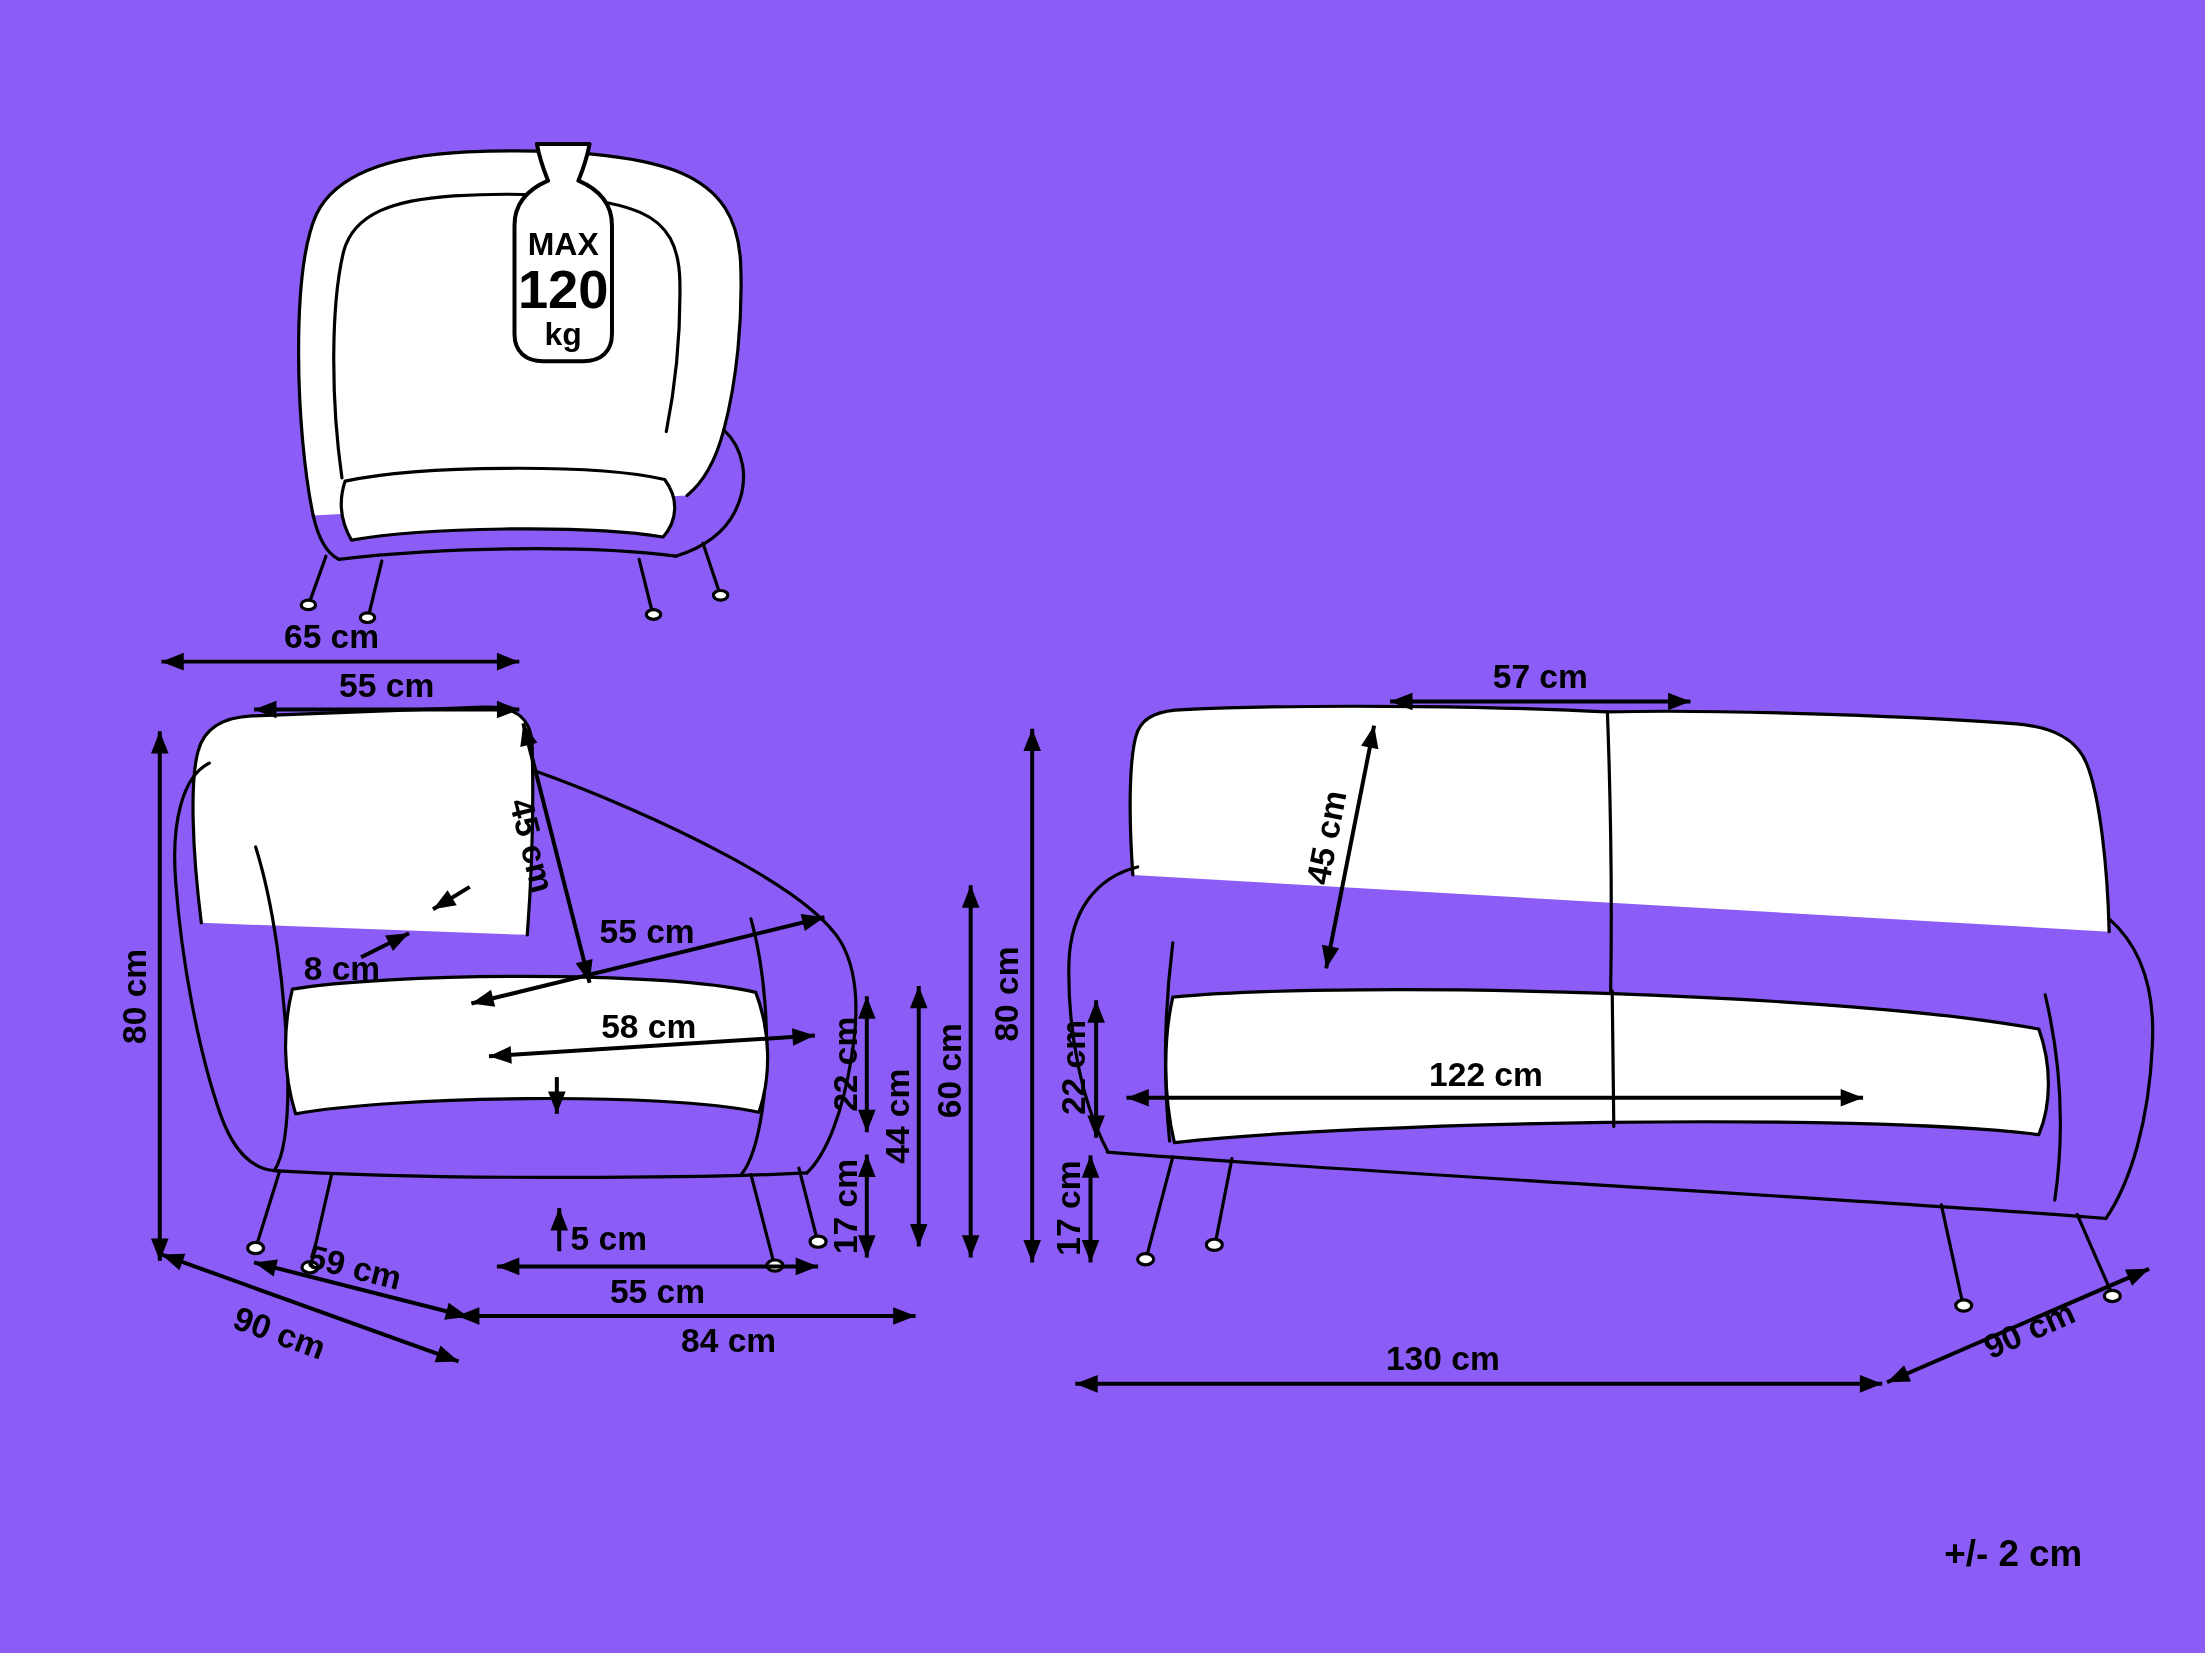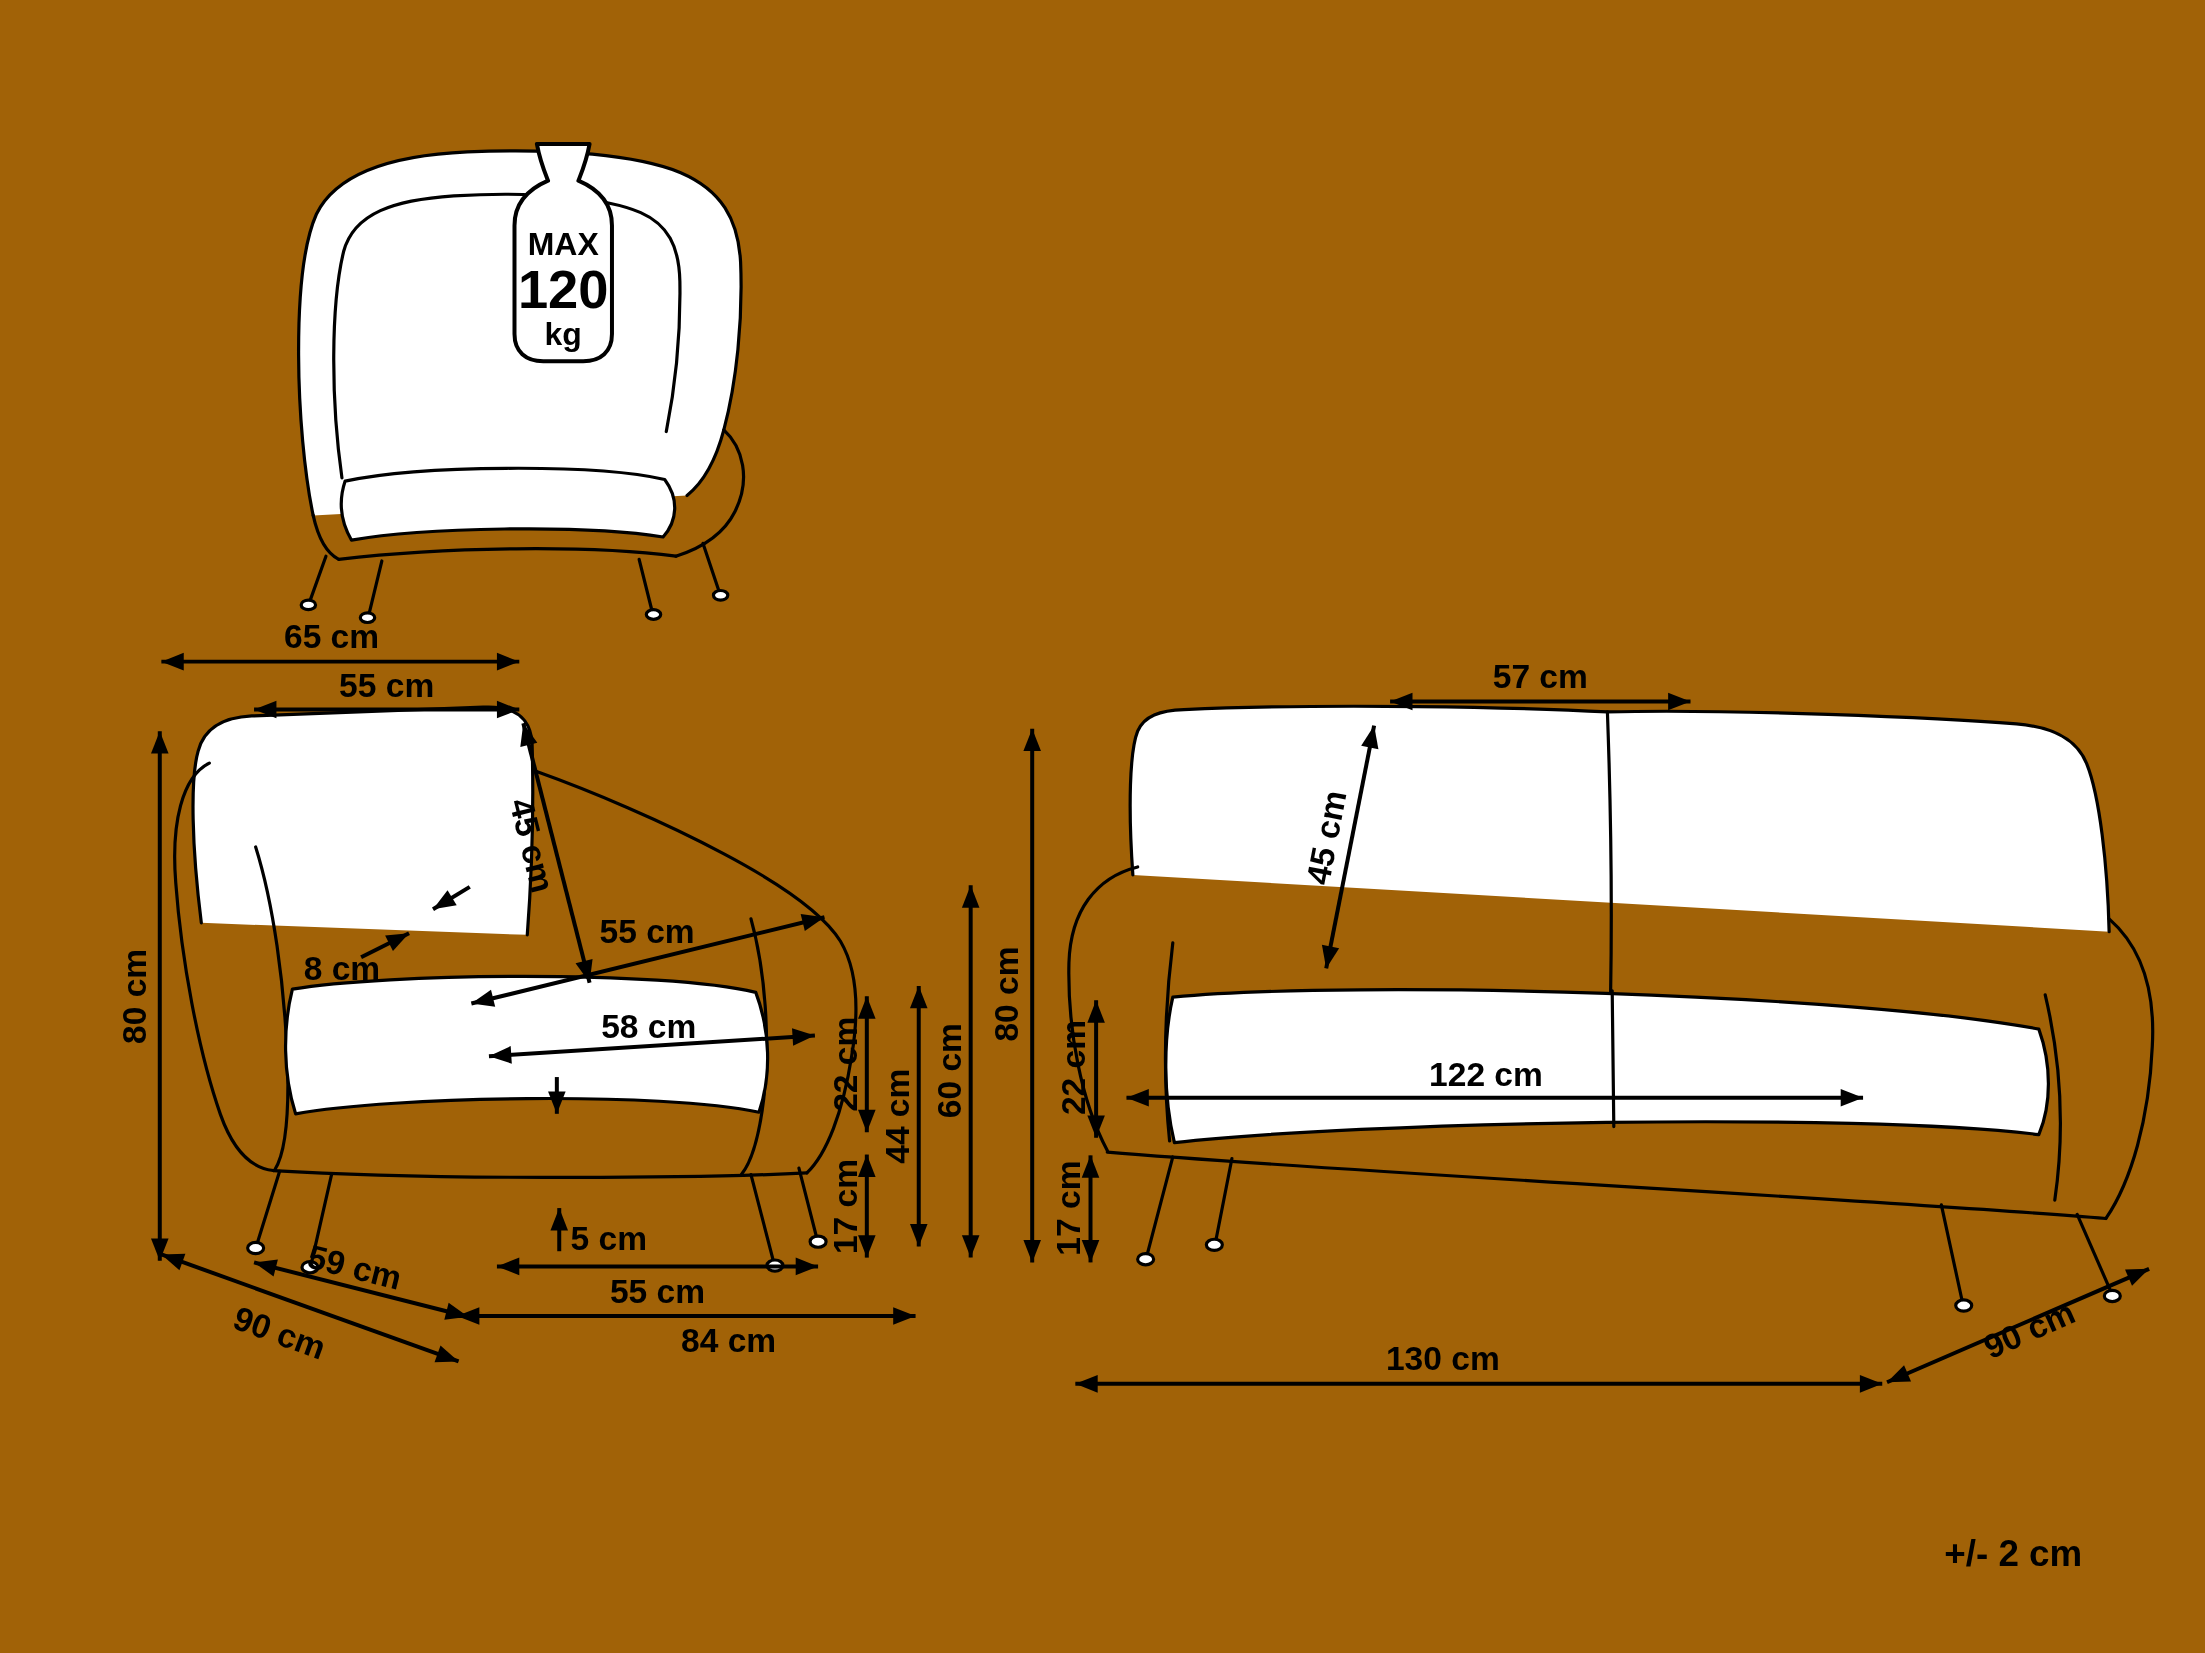--- a/index.html
+++ b/index.html
@@ -1,16 +1,16 @@
 <!DOCTYPE html>
 <html style="font-size:12.8px"><head>
 <meta charset="utf-8">
 <style>
   html,body{margin:0;padding:0;background:#ffffff;}
-  .canvas{position:relative;width:2205px;height:1654px;background:#a16207;overflow:hidden;}
+  .canvas{position:relative;width:2205px;height:1654px;background:#8b5cf6;overflow:hidden;}
   svg{display:block;}
   text{font-family:"Liberation Sans",sans-serif;font-weight:700;fill:#000000;}
   .dim{font-size:42px;}
   .badge-max{font-size:40px;}
   .badge-value{font-size:68px;}
   .badge-unit{font-size:40px;}
   .note{font-size:46px;}
   .furn{fill:#ffffff;stroke:#000000;stroke-width:4;stroke-linecap:round;stroke-linejoin:round;}
   .furn-open{fill:none;stroke:#000000;stroke-width:4;stroke-linecap:round;stroke-linejoin:round;}
   .dim-line{stroke:#000000;stroke-width:5;fill:none;}

